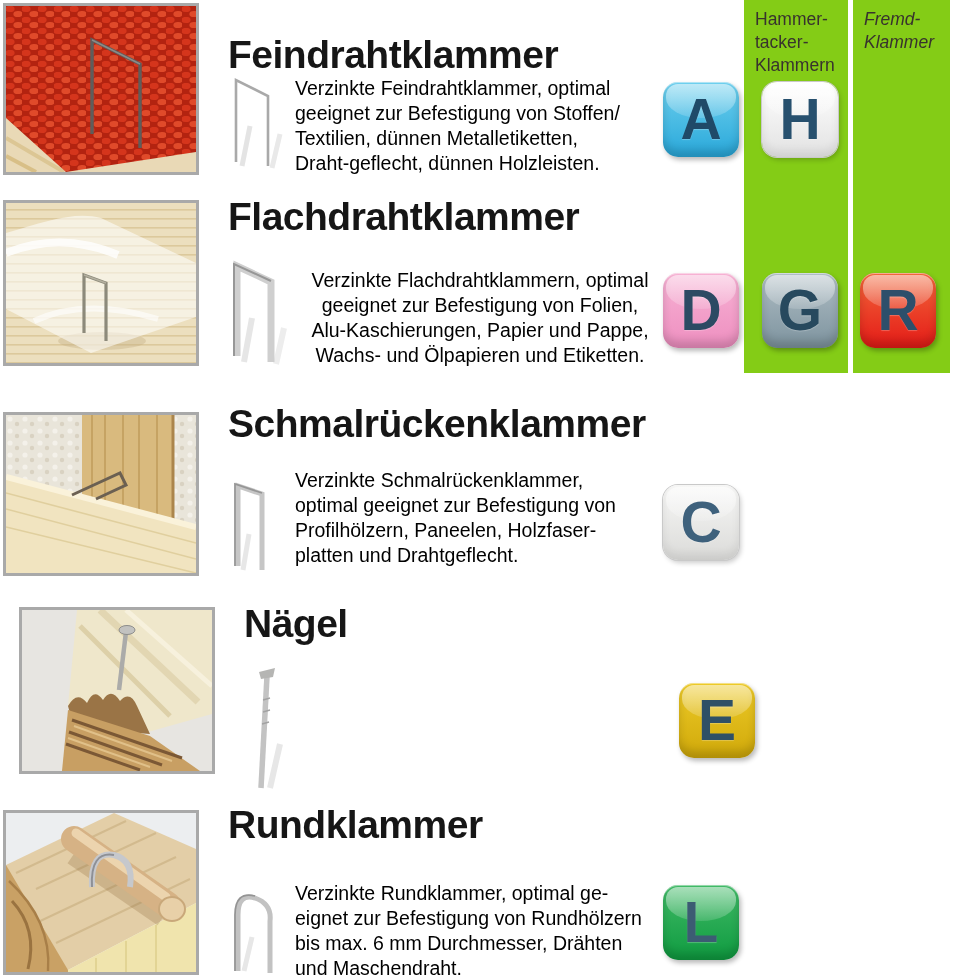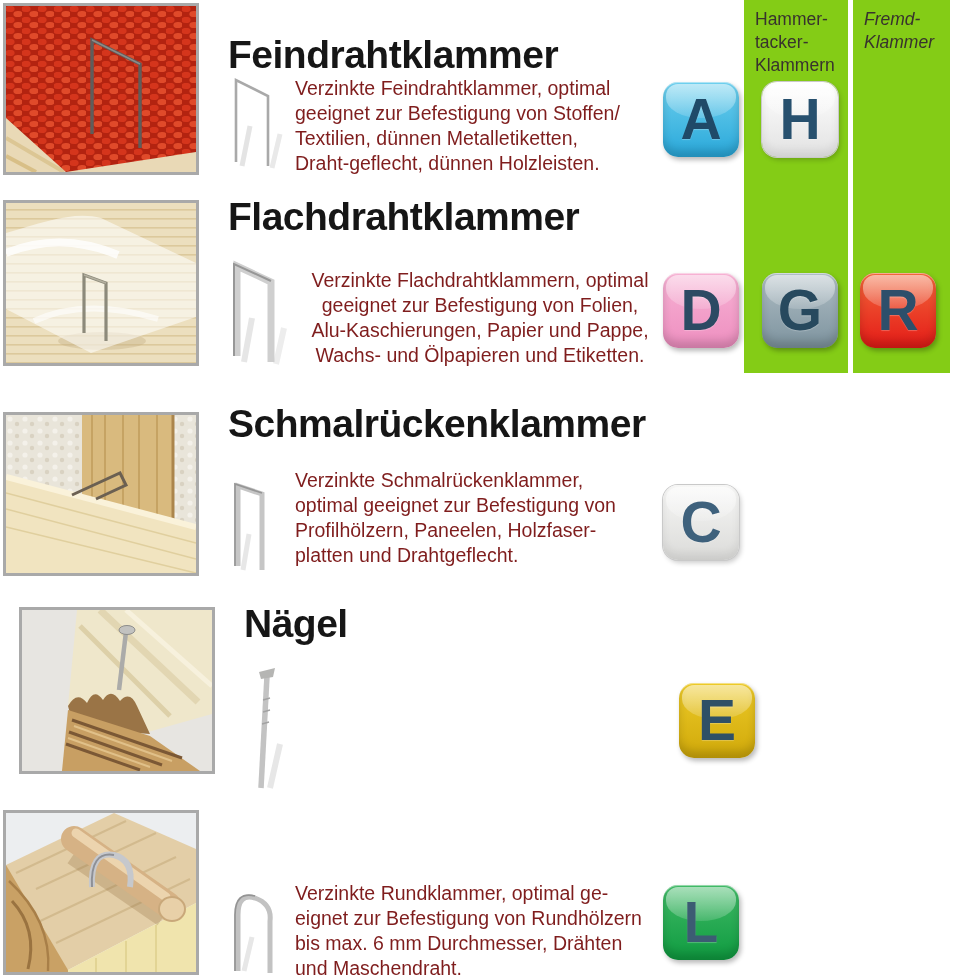--- a/index.html
+++ b/index.html
@@ -30,21 +30,21 @@
   }
   .photo svg { display:block; }
 
   .heading {
     position:absolute; left:228px;
     font-size:39px; font-weight:bold; letter-spacing:-0.5px;
     color:#161616; white-space:nowrap;
   }
   .desc {
     position:absolute; left:295px; width:370px;
-    font-size:19.5px; line-height:25px; color:#7f1d1d;
+    font-size:19.5px; line-height:25px; color:#000000;
     white-space:pre-line;
   }
   .staple-icon { position:absolute; left:228px; }
 
   
   .badge {
     position:absolute; width:76px; height:75px; border-radius:15px;
     box-shadow: inset 0 -7px 9px rgba(0,0,0,.16),
                 inset 0 1px 0 rgba(255,255,255,.45),
                 2px 3px 5px rgba(0,0,0,.28);
@@ -281,20 +281,21 @@
           <line x1="150" y1="112" x2="150" y2="159"></line>
         </g>
         <line x1="70" y1="38" x2="160" y2="100" stroke="#8a6537" stroke-width="30" opacity="0.25"></line>
         <line x1="68" y1="26" x2="162" y2="92" stroke="#d6b285" stroke-width="26" stroke-linecap="round"></line>
         <line x1="70" y1="20" x2="160" y2="84" stroke="#ecd4ae" stroke-width="9" stroke-linecap="round"></line>
         <ellipse cx="166" cy="96" rx="13" ry="12" fill="#e8d0a8" stroke="#c9a87a" stroke-width="2"></ellipse>
         <path d="M86,74 Q84,38 108,42 Q128,47 124,74" fill="none" stroke="#c6c8cc" stroke-width="6"></path>
         <path d="M86,74 Q84,38 108,42" fill="none" stroke="#8e9096" stroke-width="2"></path>
       </svg>
     </div>
+    <div class="heading" style="top:0px;">Rundklammer</div>
     <div class="staple-icon" style="top:70px;">
       <svg width="56" height="102" viewBox="0 0 56 102">
         <polyline points="16,98 24,64" fill="none" stroke="#e7e7e7" stroke-width="5"></polyline>
         <path d="M10,98 L10,42 Q10,20 27,25 Q44,31 42,48 L42,100" fill="none" stroke="#c2c2c2" stroke-width="5"></path>
         <path d="M7,98 L7,42 Q7,18 27,23" fill="none" stroke="#949494" stroke-width="1.8"></path>
       </svg>
     </div>
     <div class="desc" style="top:78px;">Verzinkte Rundklammer, optimal ge-
 eignet zur Befestigung von Rundhölzern
 bis max. 6 mm Durchmesser, Drähten

